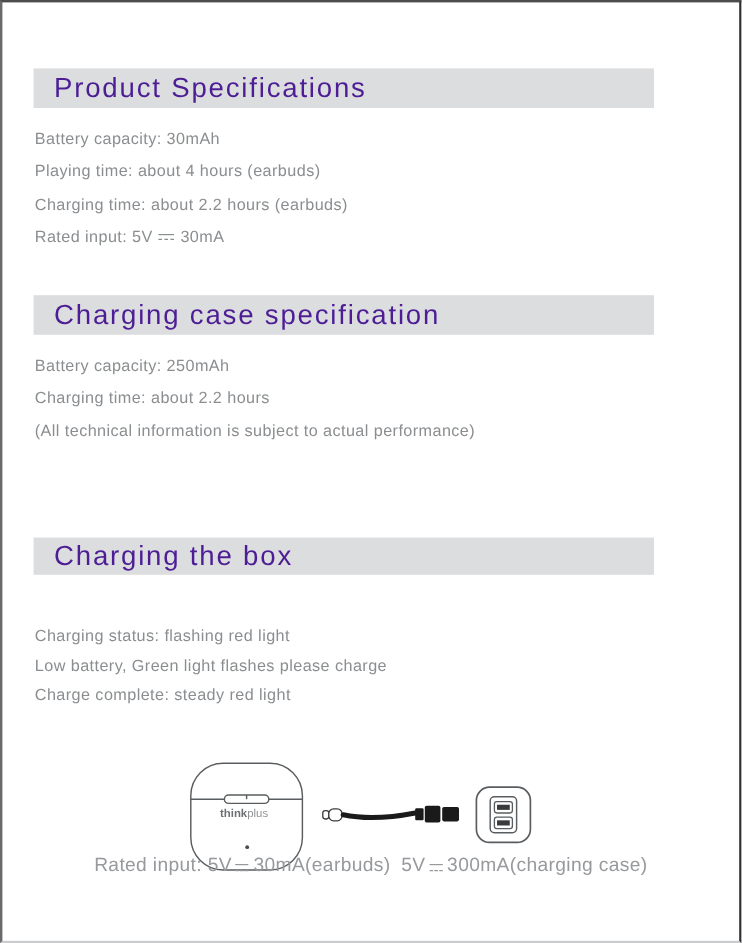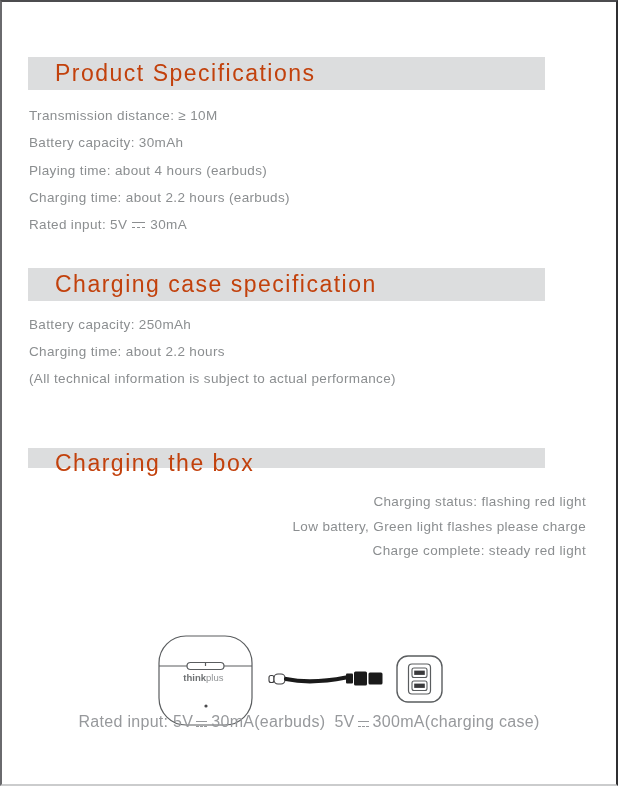--- a/index.html
+++ b/index.html
@@ -11,40 +11,40 @@
     border-top:2px solid #4c4c4f;
     border-left:2px solid #6a6a6d;
     border-right:2px solid #2f2f31;
     border-bottom:2px solid #cbcccd;
     font-family:"Liberation Sans", sans-serif;
     overflow:hidden;
   }
   .section-bar{
     position:absolute;left:26px;width:517px;
     background:#dcddde;
-    color:#c2410c;
+    color:#4c1d95;
     font-size:23px;
     letter-spacing:1.5px;
-    padding-left:27px;
+    padding-left:17px;
     box-sizing:border-box;
     white-space:nowrap;
   }
   .bar1{top:55px;height:33px;line-height:33px;}
-  .bar2{top:266px;height:33px;line-height:33px;}
-  .bar3{top:446px;height:20px;line-height:31px;}
+  .bar2{top:244px;height:33px;line-height:33px;}
+  .bar3{top:446px;height:31px;line-height:31px;}
   .spec-lines{
     position:absolute;left:27px;right:30px;
     color:#8b8e90;
     font-size:13.5px;
     letter-spacing:0.35px;
     white-space:nowrap;
   }
   .s1{top:100px;line-height:27.3px;}
-  .s2{top:310px;line-height:26.8px;}
-  .s3{top:488px;line-height:24.7px;text-align:right;}
+  .s2{top:290px;line-height:26.8px;}
+  .s3{top:516px;line-height:24.7px;}
   .spec-line{display:block;}
   
   .dc{
     display:inline-block;position:relative;
     width:14px;height:9px;
     margin:0 4px 0 5px;
     vertical-align:-1px;
   }
   .dc::before{
     content:"";position:absolute;top:1px;left:0;right:1px;
@@ -68,21 +68,20 @@
 </style>
 </head>
 <body>
 
 <div class="page">
 
   <div class="section-bar bar1">
     <span>Product Specifications</span>
   </div>
   <div class="spec-lines s1">
-    <span class="spec-line">Transmission distance: ≥ 10M</span>
     <span class="spec-line">Battery capacity: 30mAh</span>
     <span class="spec-line">Playing time: about 4 hours (earbuds)</span>
     <span class="spec-line">Charging time: about 2.2 hours (earbuds)</span>
     <span class="spec-line"><span>Rated input: 5V</span><span class="dc"></span><span>30mA</span></span>
   </div>
 
   <div class="section-bar bar2">
     <span>Charging case specification</span>
   </div>
   <div class="spec-lines s2">

